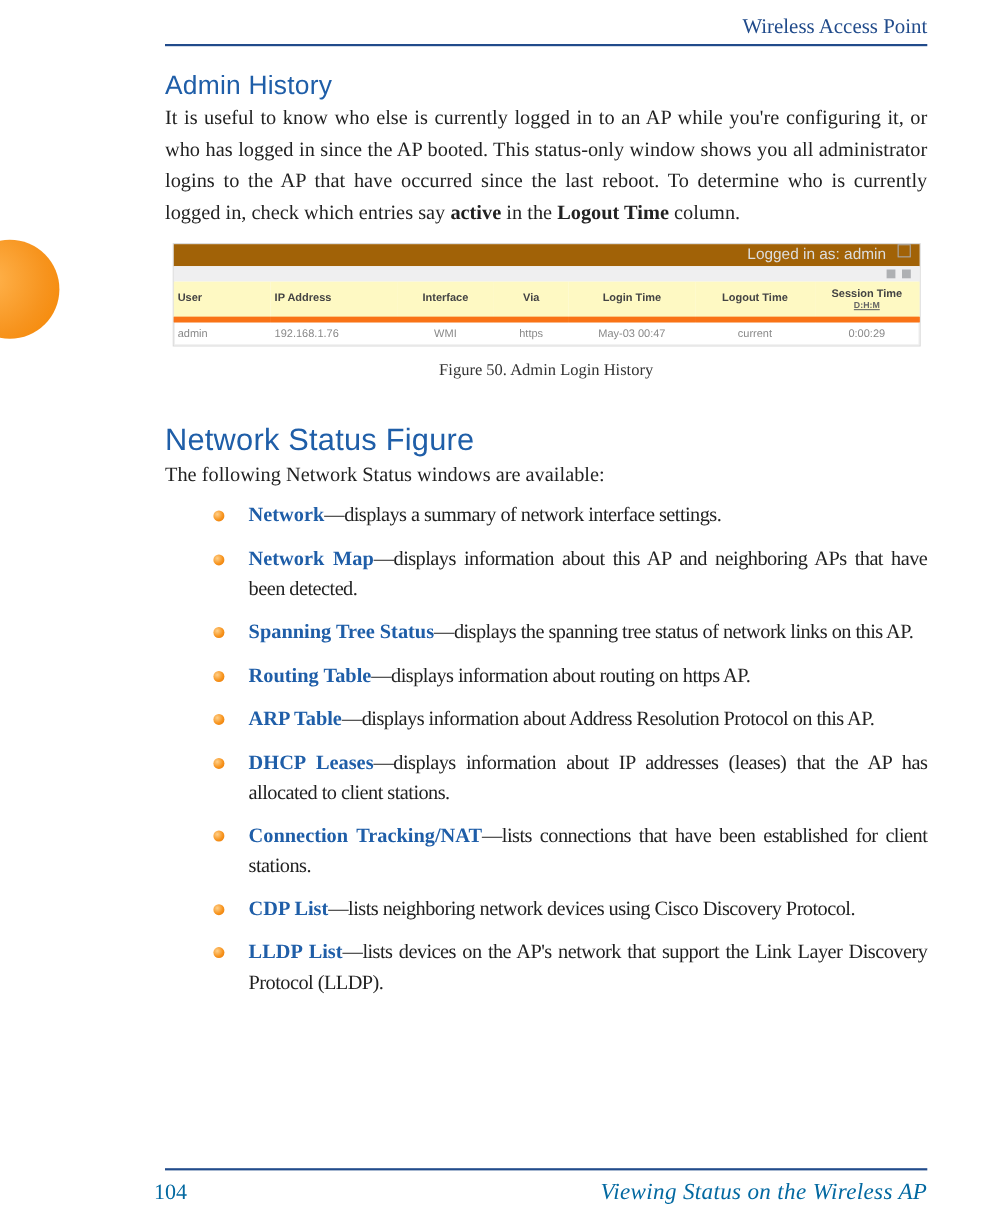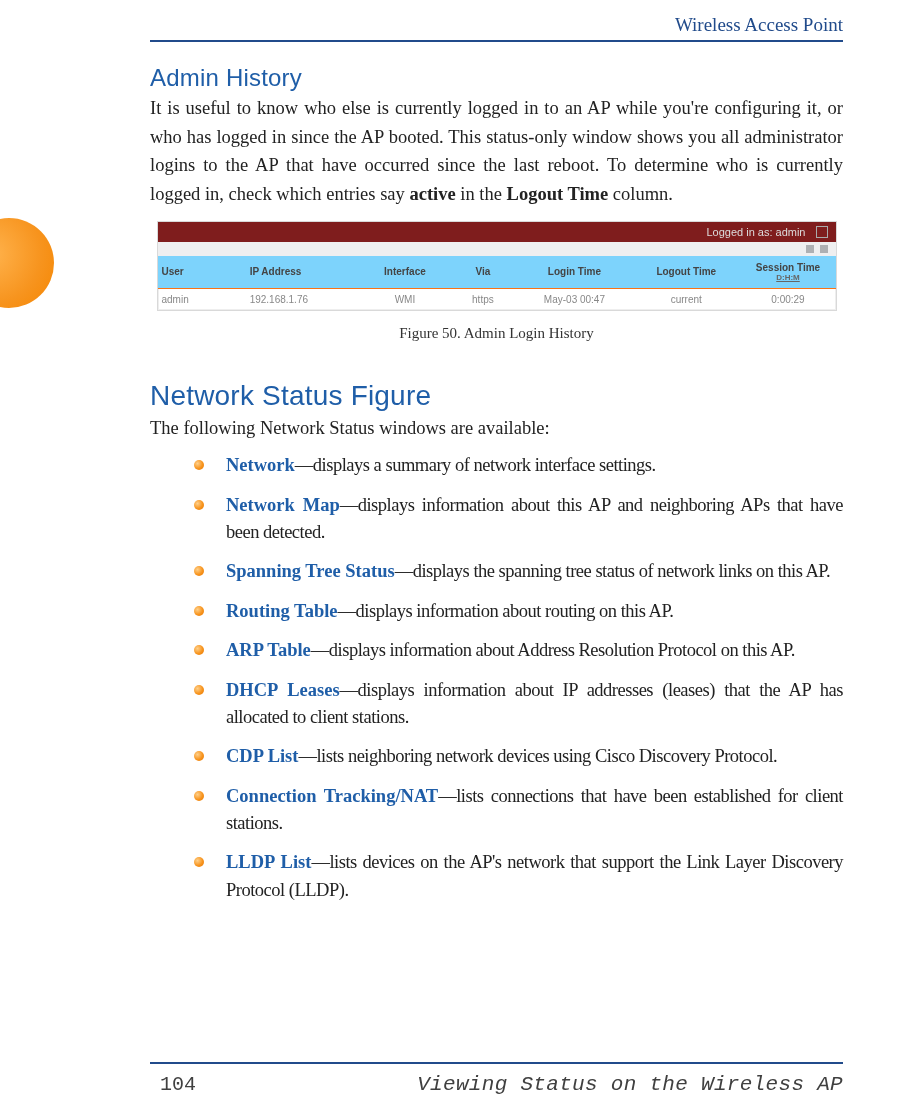--- a/index.html
+++ b/index.html
@@ -70,29 +70,28 @@
   }
   .fig-box {
     border: 1px solid #d9d9d9;
     box-shadow: 0 0 0 1px #eee inset;
     font-family: Arial, Helvetica, sans-serif;
     font-size: 10px;
     color: #777;
     background: #fff;
   }
   .fig-topbar {
-    background: #7f1d1d;
+    background: #a16207;
     height: 20px;
     display: flex;
     justify-content: flex-end;
-    align-items: center;
     padding: 0 8px;
     gap: 10px;
     color: #ddd;
-    font-size: 11px;
+    font-size: 14px;
   }
   .fig-topbar .sq {
     width: 10px; height: 10px;
     border: 1px solid #aaa;
     display: inline-block;
   }
   .fig-toolbar {
     background: #efeff0;
     height: 14px;
     display: flex;
@@ -107,22 +106,22 @@
   .fig-table {
     width: 100%;
     border-collapse: collapse;
   }
   .fig-table th {
     font-weight: 700;
     color: #444;
     font-size: 10px;
     padding: 6px 4px;
     text-align: left;
-    border-bottom: 1px solid #f97316;
-    background: #7dd3fc;
+    border-bottom: 5px solid #f97316;
+    background: #fef9c3;
   }
   .fig-table td {
     font-size: 10px;
     color: #888;
     padding: 5px 4px;
   }
   .fig-table th.center, .fig-table td.center { text-align: center; }
   .fig-table th sub {
     display:block; font-size:8px; color:#666; font-weight:700;text-decoration:underline;
   }
@@ -168,28 +167,28 @@
   
   .foot-rule {
     position: absolute;
     left: 150px;
     right: 58px;
     bottom: 50px;
     border-top: 2px solid #214b8b;
   }
   .footer {
     position: absolute;
-    left: 160px;
+    left: 140px;
     right: 58px;
     bottom: 18px;
     display: flex;
     justify-content: space-between;
     align-items: baseline;
-    font-family: Liberation Mono, monospace;
-    color: #404040;
+    font-family: Liberation Serif, serif;
+    color: #0369a1;
   }
   .footer .pnum { font-size: 20px; }
   .footer .ftxt { font-size: 21px; font-style: italic; letter-spacing: 0.3px; }
 </style>
 </head>
 <body>
 
 <div class="page">
 
   <div class="side-tab"></div>
@@ -244,25 +243,25 @@
     <div class="fig-caption">Figure 50. Admin Login History</div>
   </div>
 
   <div class="section-h big">Network Status Figure</div>
   <p class="body-p" style="text-align:left;margin-bottom:6px">The following Network Status windows are available:</p>
 
   <ul class="items" id="item-list">
       <li><span class="link">Network</span><span class="mdash">—displays a summary of network interface settings.</span></li>
       <li><span class="link">Network Map</span><span class="mdash">—displays information about this AP and neighboring APs that have been detected.</span></li>
       <li><span class="link">Spanning Tree Status</span><span class="mdash">—displays the spanning tree status of network links on this AP.</span></li>
-      <li><span class="link">Routing Table</span><span class="mdash">—displays information about routing on this AP.</span></li>
+      <li><span class="link">Routing Table</span><span class="mdash">—displays information about routing on https AP.</span></li>
       <li><span class="link">ARP Table</span><span class="mdash">—displays information about Address Resolution Protocol on this AP.</span></li>
       <li><span class="link">DHCP Leases</span><span class="mdash">—displays information about IP addresses (leases) that the AP has allocated to client stations.</span></li>
+      <li><span class="link">Connection Tracking/NAT</span><span class="mdash">—lists connections that have been established for client stations.</span></li>
       <li><span class="link">CDP List</span><span class="mdash">—lists neighboring network devices using Cisco Discovery Protocol.</span></li>
-      <li><span class="link">Connection Tracking/NAT</span><span class="mdash">—lists connections that have been established for client stations.</span></li>
       <li><span class="link">LLDP List</span><span class="mdash">—lists devices on the AP's network that support the Link Layer Discovery Protocol (LLDP).</span></li>
     </ul>
 
   <div class="foot-rule"></div>
   <div class="footer">
     <span class="pnum">104</span>
     <span class="ftxt">Viewing Status on the Wireless AP</span>
   </div>
 
 </div>

